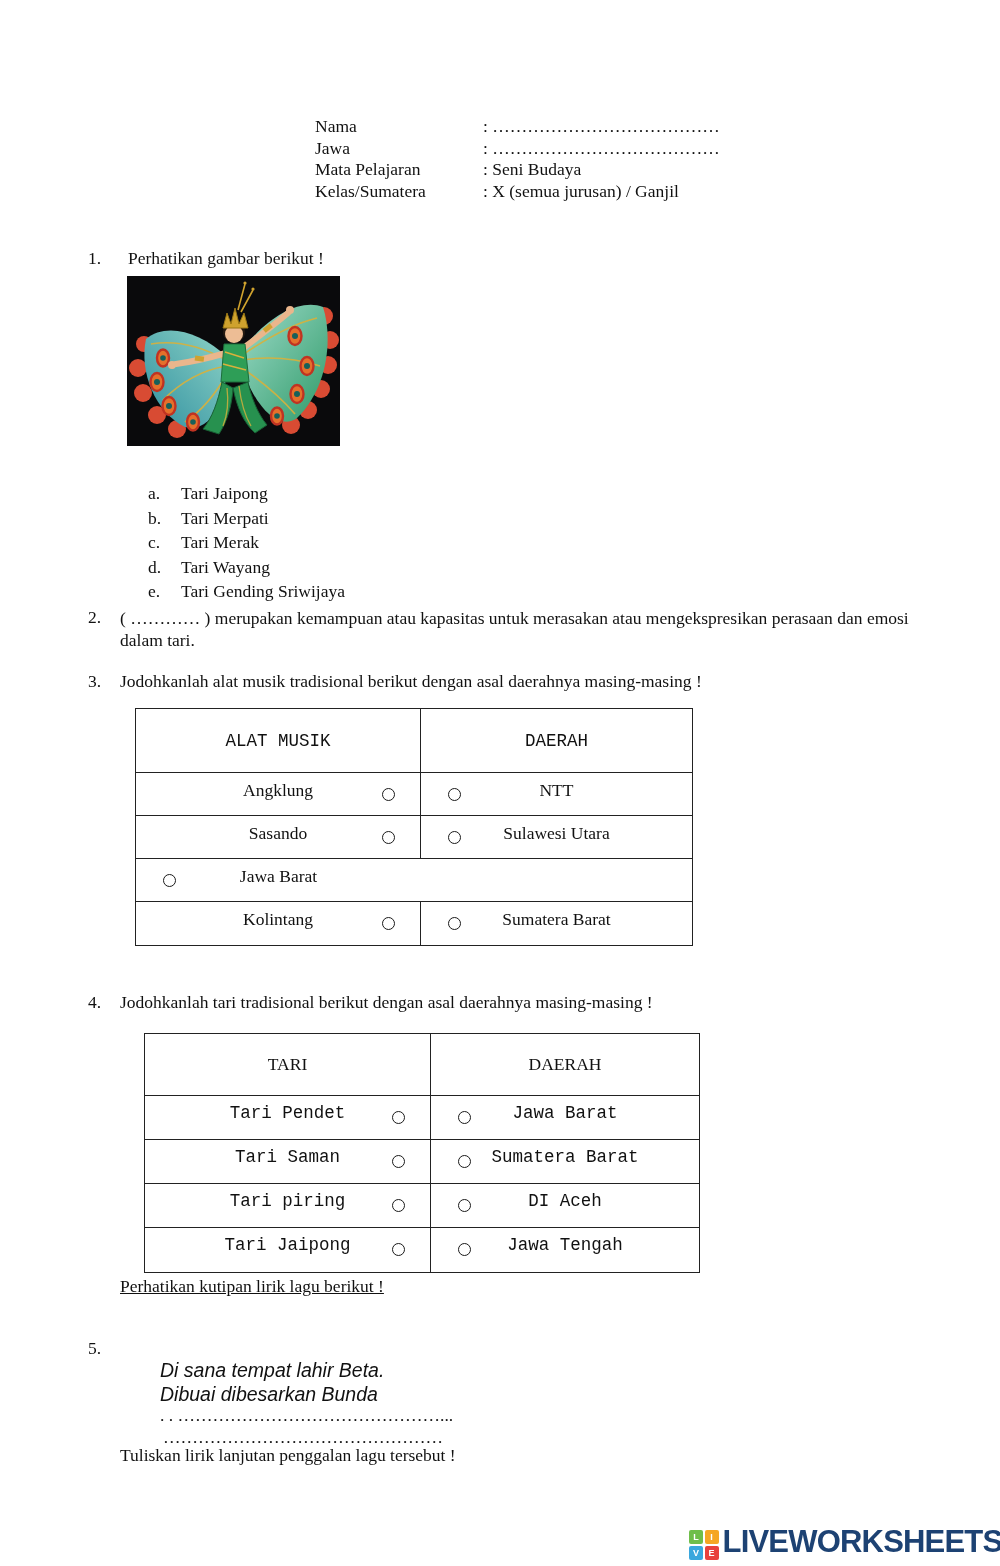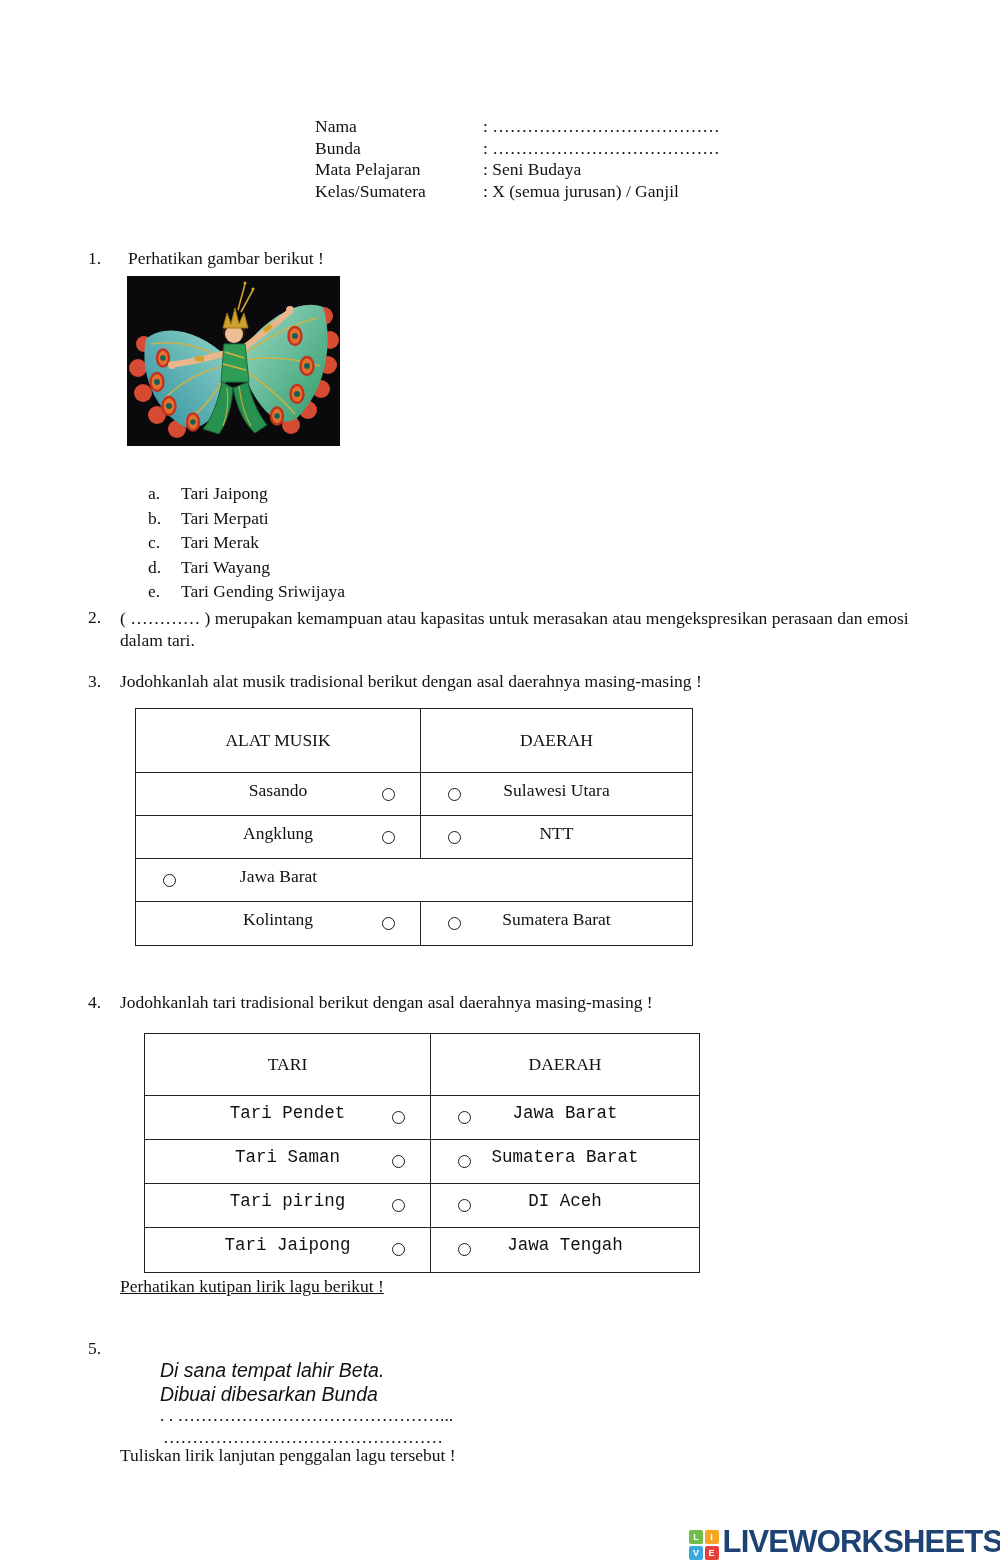--- a/index.html
+++ b/index.html
@@ -30,21 +30,21 @@
   
   .match-table { border:1.6px solid #222; background:#fff; }
   .m-head { display:grid; border-bottom:1.5px solid #222; }
   .m-row  { display:grid; border-bottom:1.5px solid #222; }
   .m-row:last-child { border-bottom:none; }
   .t1 .m-head, .t1 .m-row { grid-template-columns:285px 1fr; }
   .t2 .m-head, .t2 .m-row { grid-template-columns:286px 1fr; }
   .m-cell { position:relative; display:flex; justify-content:center; }
   .m-cell.first { border-right:1.5px solid #222; }
   .m-head .m-cell { align-items:center; }
-  .t1 .m-head { height:64px; }
+  .t1 .m-head { height:64px;font-family:Liberation Mono, monospace; }
   .t2 .m-head { height:62px; }
   .t1 .m-row { height:43px; }
   .t2 .m-row { height:44px;font-family:Liberation Mono, monospace; }
   .m-row .m-cell { padding-top:7px; }
   .m-circle {
     position:absolute; top:15px; width:13px; height:13px;
     border:1.8px solid #1a1a1a; border-radius:50%; background:#fff; cursor:pointer;
   }
   .m-circle.cl { right:25px; }
   .m-circle.cr { left:27px; }
@@ -69,21 +69,21 @@
 <body>
 
 <div class="sheet">
 
   <div class="abs info-block">
     <div class="info-row">
       <span class="info-label">Nama</span>
       <span class="info-value">: …………………………………</span>
     </div>
     <div class="info-row">
-      <span class="info-label">Bunda</span>
+      <span class="info-label">Jawa</span>
       <span class="info-value">: …………………………………</span>
     </div>
     <div class="info-row">
       <span class="info-label">Mata Pelajaran</span>
       <span class="info-value">: Seni Budaya</span>
     </div>
     <div class="info-row">
       <span class="info-label">Kelas/Sumatera</span>
       <span class="info-value">: X (semua jurusan) / Ganjil</span>
     </div>
@@ -219,36 +219,36 @@
   <span class="abs" style="left:88px; top:671px;">3.</span>
   <span class="abs qtext" style="left:120px; top:671px;">Jodohkanlah alat musik tradisional berikut dengan asal daerahnya masing-masing !</span>
 
   <div class="abs match-table t1" style="left:135px; top:708px; width:558px;">
     <div class="m-head">
       <div class="m-cell first">ALAT MUSIK</div>
       <div class="m-cell">DAERAH</div>
     </div>
     <div class="m-row">
       <div class="m-cell first">
+          <span>Angklung</span>
+          <span class="m-circle cl"></span>
+        </div>
+      <div class="m-cell">
+          <span class="m-circle cr"></span>
+          <span>NTT</span>
+        </div>
+    </div>
+    <div class="m-row">
+      <div class="m-cell first">
           <span>Sasando</span>
           <span class="m-circle cl"></span>
         </div>
       <div class="m-cell">
           <span class="m-circle cr"></span>
           <span>Sulawesi Utara</span>
-        </div>
-    </div>
-    <div class="m-row">
-      <div class="m-cell first">
-          <span>Angklung</span>
-          <span class="m-circle cl"></span>
-        </div>
-      <div class="m-cell">
-          <span class="m-circle cr"></span>
-          <span>NTT</span>
         </div>
     </div>
     <div class="m-row">
       <div class="m-cell">
           <span class="m-circle cr"></span>
           <span>Jawa Barat</span>
         </div>
     </div>
     <div class="m-row">
       <div class="m-cell first">

